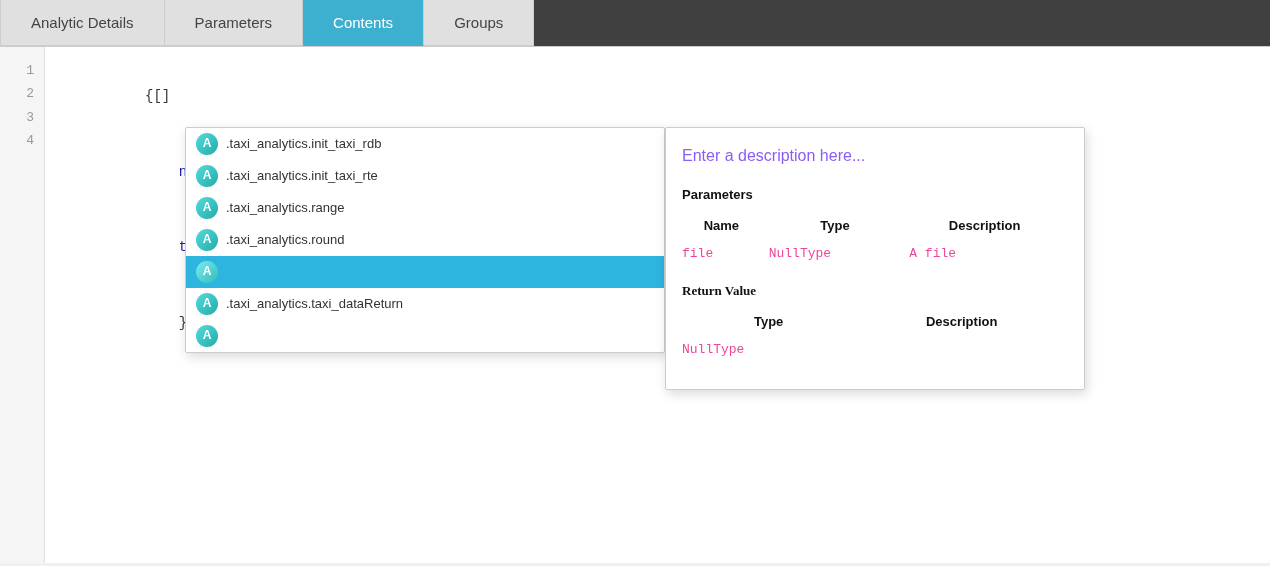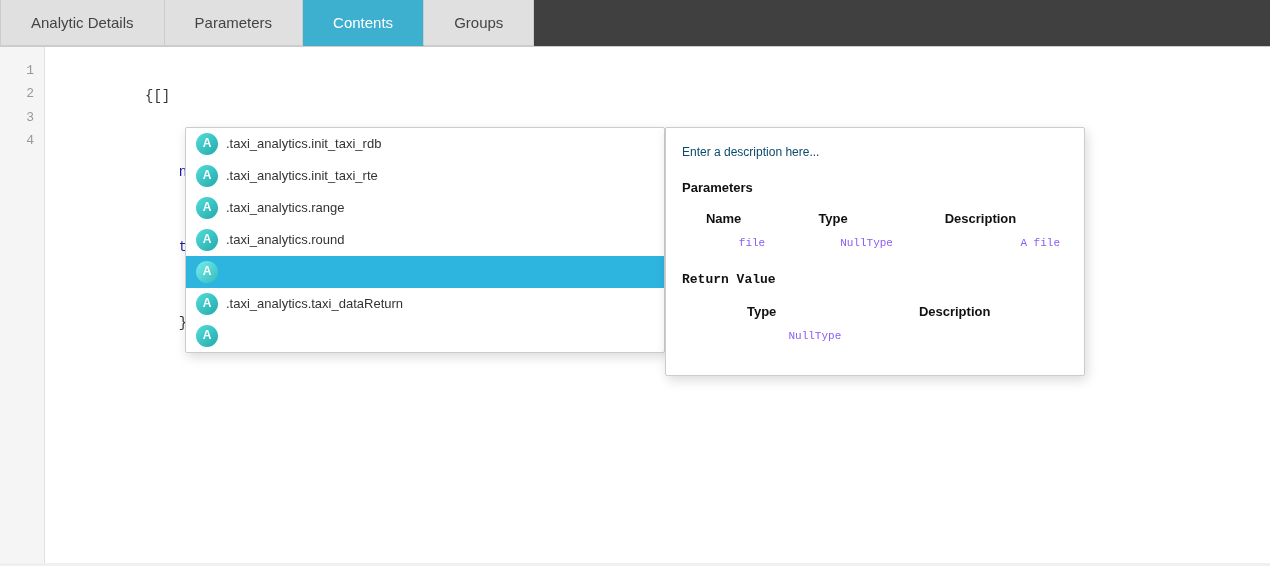--- a/index.html
+++ b/index.html
@@ -161,24 +161,24 @@
       border: 1px solid #ccc;
       box-shadow: 2px 4px 12px rgba(0,0,0,0.15);
       z-index: 100;
       padding: 14px 16px;
       font-family: 'Courier New', Courier, monospace;
       font-size: 13px;
       border-radius: 2px;
     }
 
     .desc-placeholder {
-      color: #0c4a6e;
+      color: #8b5cf6;
       margin-bottom: 12px;
       font-family: Arial, sans-serif;
-      font-size: 12px;
+      font-size: 16px;
     }
 
     .desc-section-title {
       font-weight: bold;
       color: #111;
       margin-bottom: 6px;
       font-family: Arial, sans-serif;
       font-size: 13px;
     }
 
@@ -191,32 +191,32 @@
     .desc-table th {
       text-align: center;
       font-weight: bold;
       font-family: Arial, sans-serif;
       font-size: 13px;
       color: #111;
       padding: 2px 8px 2px 0;
     }
 
     .desc-table td {
-      text-align: right;
+      text-align: left;
       font-family: 'Courier New', Courier, monospace;
-      font-size: 11px;
-      color: #8b5cf6;
+      font-size: 13px;
+      color: #ec4899;
       padding: 2px 8px 2px 0;
     }
 
     .desc-return-title {
       font-weight: bold;
       color: #111;
       margin-bottom: 6px;
-      font-family: Liberation Mono, monospace;
+      font-family: Liberation Serif, serif;
       font-size: 13px;
     }
   </style>
 </head>
 <body>
 
 <div class="tab-bar">
   <div class="tab">Analytic Details</div>
   <div class="tab">Parameters</div>
   <div class="tab active">Contents</div>

